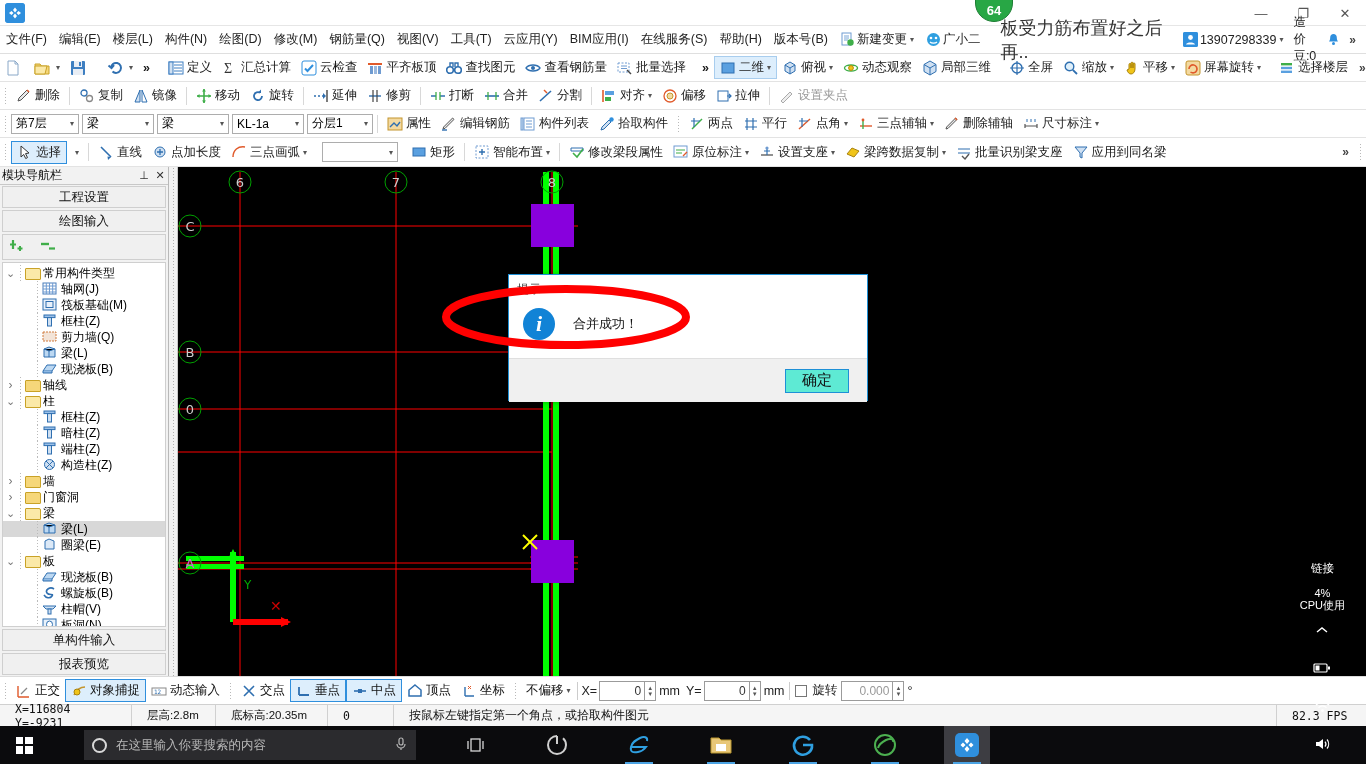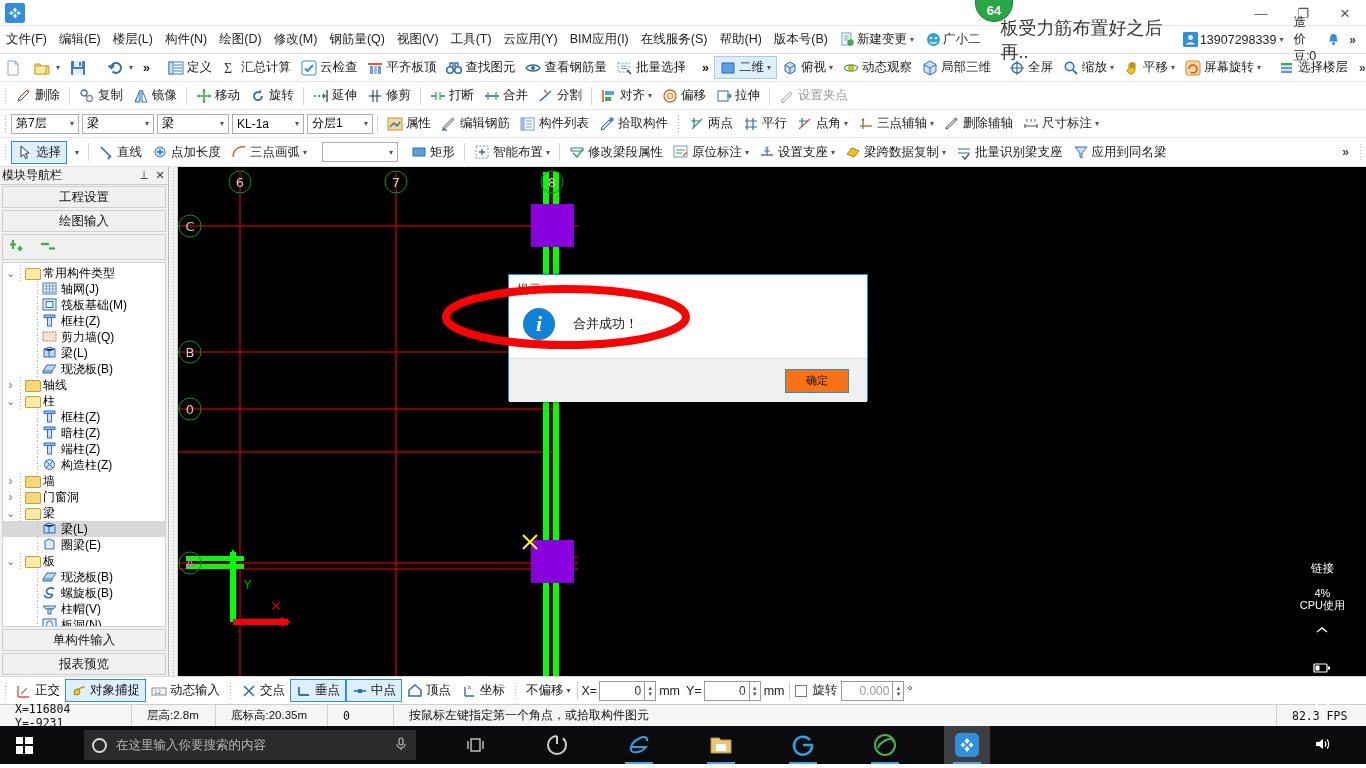--- a/index.html
+++ b/index.html
@@ -97,22 +97,22 @@
   .dlg { position:absolute; background:#fff; border:1px solid #1e90d6; box-shadow:0 1px 5px rgba(0,0,0,.35);}
   .dlg-title { font-size:12px; color:#333; padding:6px 8px 0 8px; }
   .dlg-body { display:flex; align-items:center; padding:10px 14px 18px 14px; }
   .dlg-ico { width:32px;height:32px;border-radius:50%;background:#1183d6;color:#fff;
              font-family:"Liberation Serif",serif; font-style:italic; font-weight:bold;
              font-size:22px; display:flex;align-items:center;justify-content:center;
              margin-right:18px; }
   .dlg-msg { font-size:13px; color:#111; }
   .dlg-foot { background:#f0f0f0; border-top:1px solid #dfdfdf; height:44px;
               display:flex; align-items:center; justify-content:flex-end; padding-right:18px; }
-  .dlg-ok { width:64px;height:24px;background:#f97316;border:1px solid #1e90d6;
-            font-size:11px;color:#111;display:flex;align-items:center;justify-content:center;}
+  .dlg-ok { width:64px;height:24px;background:#5eead4;border:1px solid #1e90d6;
+            font-size:15px;color:#111;display:flex;align-items:center;justify-content:center;}
 
   
   .snapbar { height:28px; background:#fff; border-top:1px solid #dcdcdc; display:flex; align-items:center;
              font-size:12.5px; }
   .snap { display:flex;align-items:center;padding:2px 5px; color:#111; white-space:nowrap; }
   .snap.on { border:1px solid #2f8fdd; background:#ddeefc;justify-content:flex-end; }
   .sel-box { height:20px;border:1px solid #adadad;background:#fff;display:flex;align-items:center;
              padding:0 4px;font-size:12px; }
   .numbox { width:46px;height:20px;border:1px solid #9b9b9b;background:#fff;text-align:right;
             padding-right:3px;font-size:12px;line-height:18px;color:#333; }

